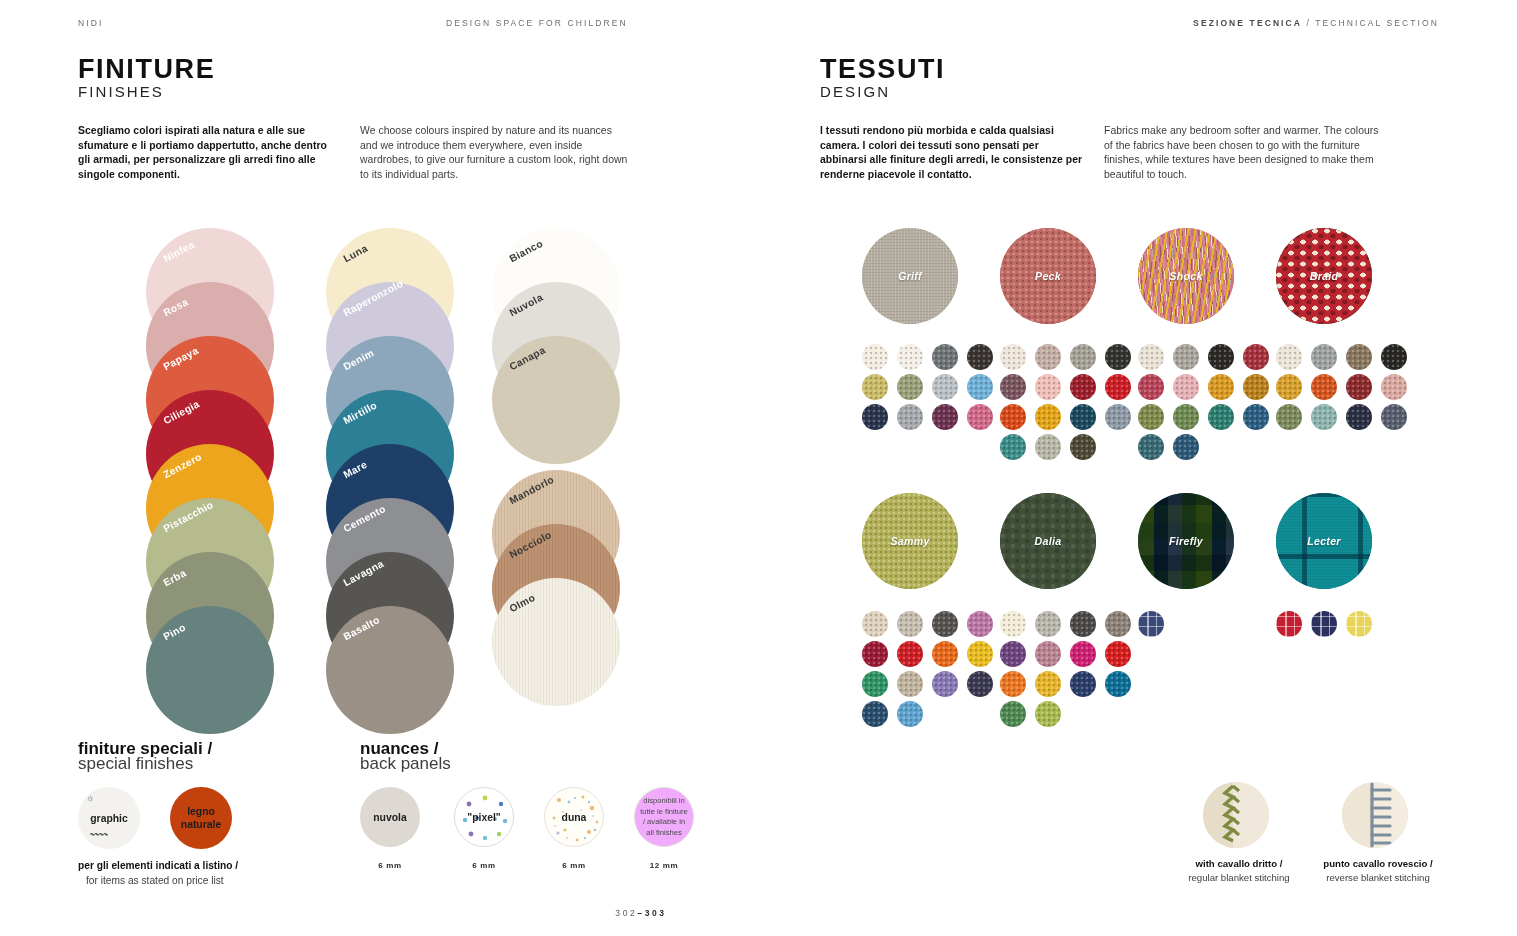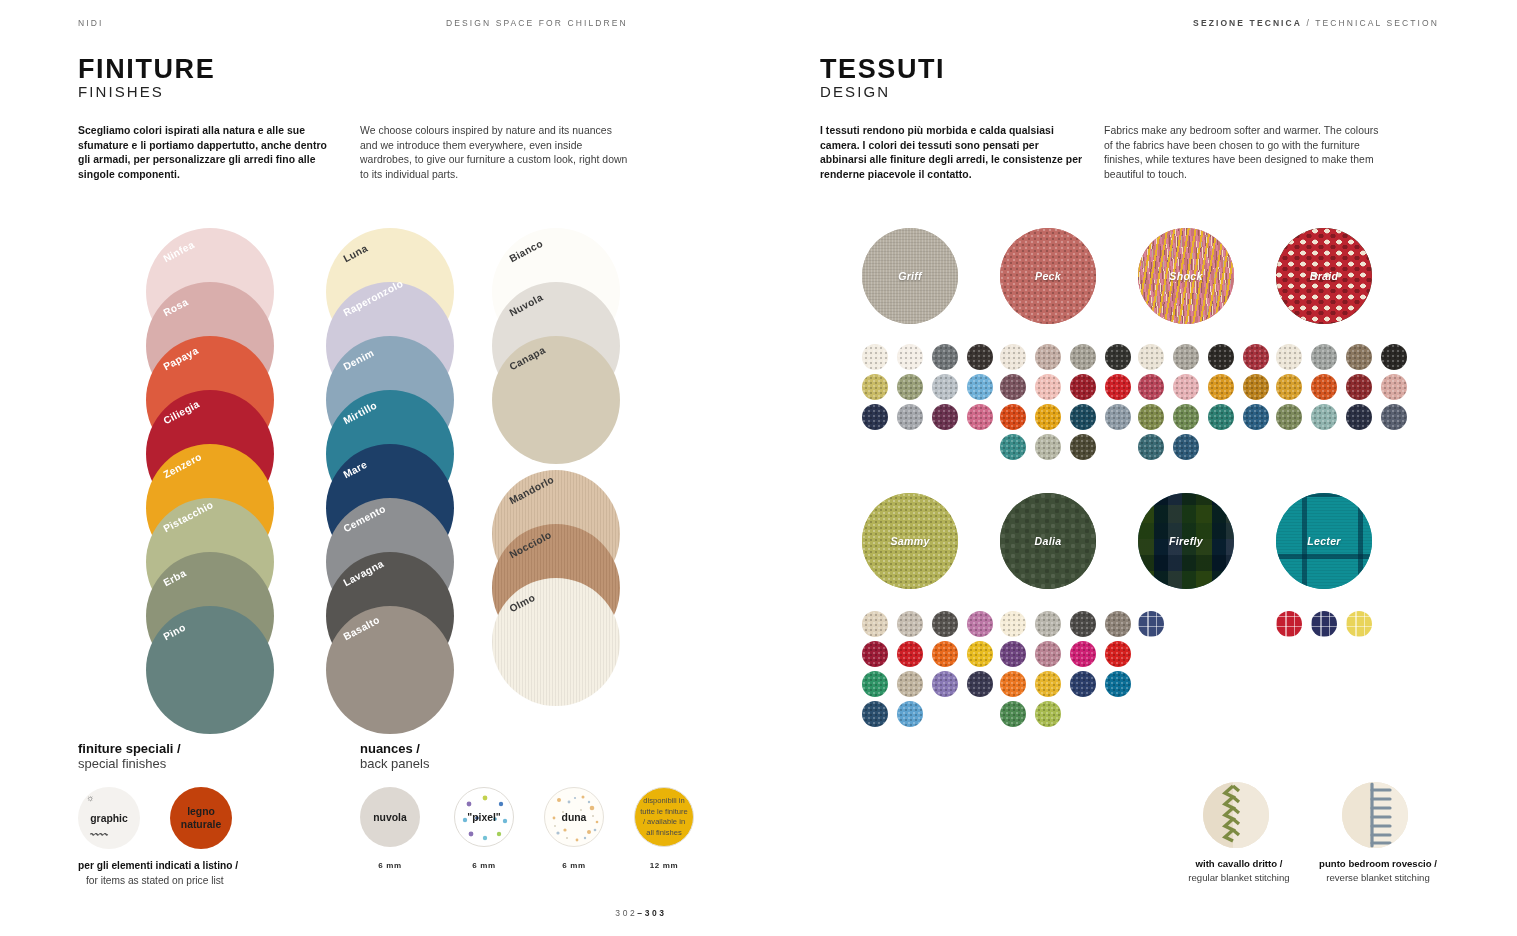--- a/index.html
+++ b/index.html
@@ -36,21 +36,21 @@
   .blob-col { position:absolute; }
   .blob { position:absolute; border-radius:50%; }
   .blob .lbl {
     position:absolute; left:18px; top:26px;
     font-size:10.2px; font-weight:bold; white-space:nowrap;
     transform:rotate(-28deg); transform-origin:left center;
     letter-spacing:.4px;
   }
 
   
-  .sec-head { position:absolute; font-size:13px; line-height:15px; }
+  .sec-head { position:absolute; font-size:17px; line-height:15px; }
   .sec-head b { font-weight:bold; color:#111; }
   .sec-head span { color:#3e3e3e; }
 
   .note { position:absolute; font-size:10.2px; line-height:15px; }
   .note b { font-weight:bold; color:#111; }
   .note span { color:#3e3e3e; }
 
   
   .circ { position:absolute; border-radius:50%; display:flex; align-items:center; justify-content:center;
           text-align:center; overflow:hidden; }
@@ -244,21 +244,21 @@
           <circle cx="36" cy="22" r=".9"></circle>
           <circle cx="48" cy="28" r="1"></circle>
         <circle cx="22" cy="50" r="1"></circle>
           <circle cx="10" cy="38" r=".9"></circle>
       </g>
     </svg>
     <div class="t">duna</div>
   </div>
   <div class="mm" style="left:544px; top:861px; width:60px;">6 mm</div>
 
-  <div class="circ" style="left:634px; top:787px; width:60px; height:60px; background:#eab308; border:1px solid #e2dfd9;">
+  <div class="circ" style="left:634px; top:787px; width:60px; height:60px; background:#f0abfc; border:1px solid #e2dfd9;">
     <div class="t" style="font-weight:400; font-size:7.6px; line-height:10.5px; color:#4a4a4a; padding:0 4px;">disponibili in tutte le finiture / available in all finishes</div>
   </div>
   <div class="mm" style="left:634px; top:861px; width:60px;">12 mm</div>
 
 </div>
 
 <div class="page r">
 
   <div class="title" style="left:61px; top:54px;">TESSUTI</div>
   <div class="subtitle" style="left:61px; top:83px;">DESIGN</div>
@@ -421,21 +421,21 @@
     <svg width="66" height="66">
       <rect x="0" y="0" width="30" height="66" fill="#eee5d4"></rect>
       <rect x="30" y="0" width="36" height="66" fill="#f3ecdf"></rect>
       <g stroke="#7d8f9e" stroke-width="3.2" fill="none" stroke-linecap="round">
         <path d="M30 2 L30 64"></path>
         <path d="M30 8 L48 8 M30 17 L48 17 M30 26 L48 26 M30 35 L48 35 M30 44 L48 44 M30 53 L48 53 M30 61 L48 61"></path>
       </g>
     </svg>
   </div>
   <div class="cap" style="left:556px; top:857px; width:126px; text-align:center;">
-    <b>punto bedroom rovescio /</b><br>
+    <b>punto cavallo rovescio /</b><br>
     <span>reverse blanket stitching</span>
   </div>
 
 </div>
 
 <div class="folio">
   <span>302</span><b>–</b><b>303</b>
 </div>
 
 </body></html>

